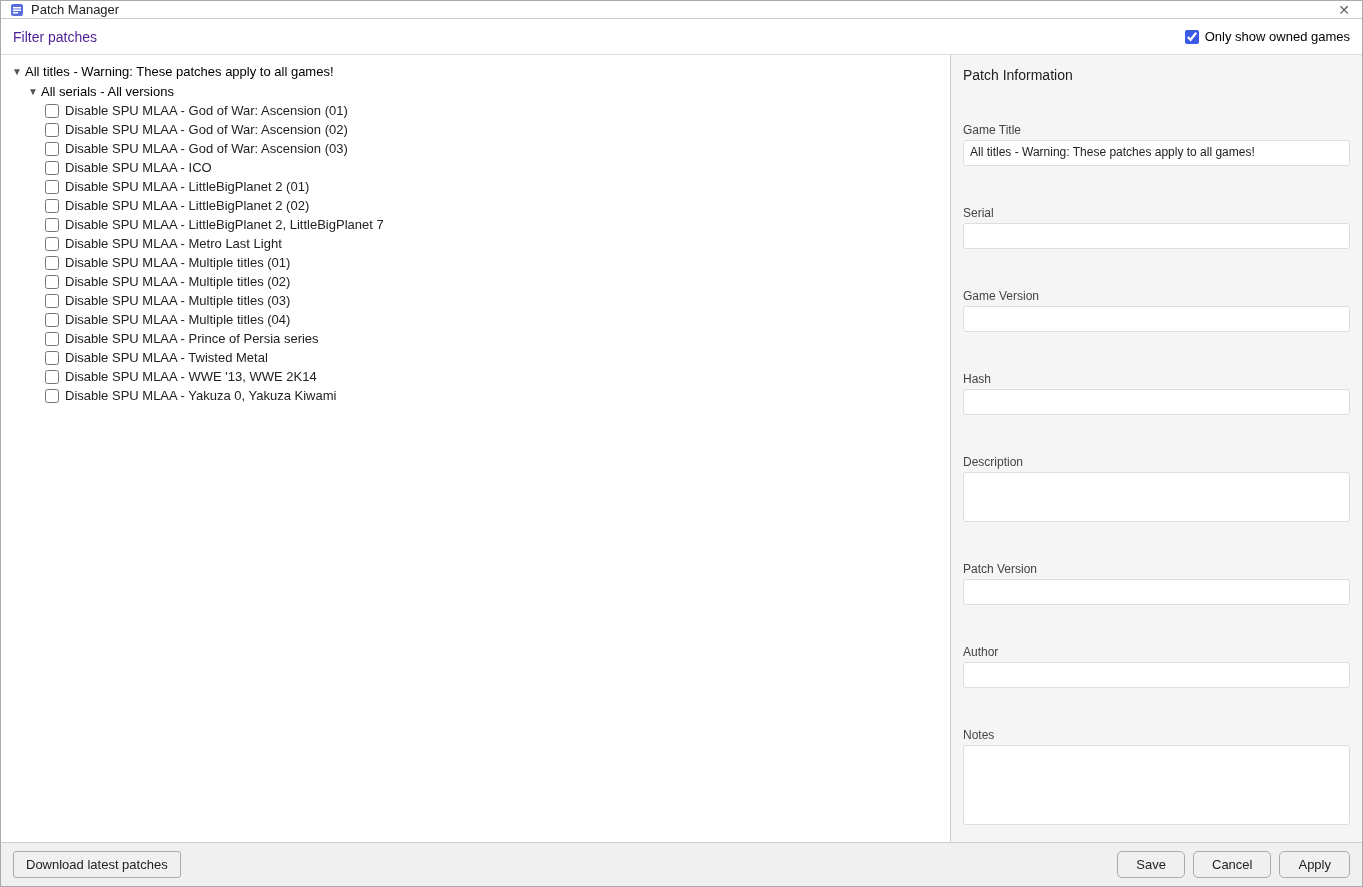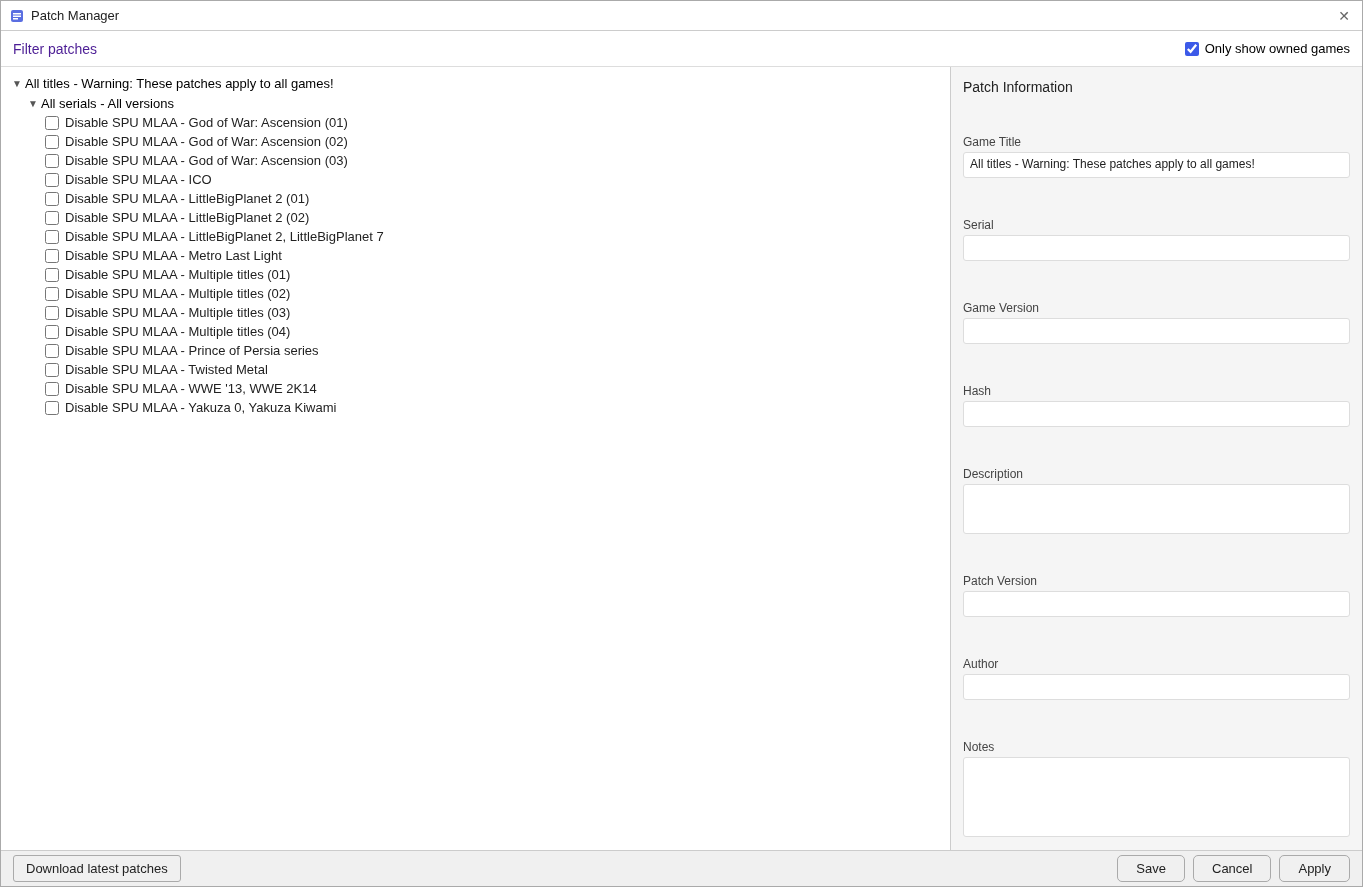--- a/index.html
+++ b/index.html
@@ -22,21 +22,21 @@
       height: 887px;
       background: #f0f0f0;
       border: 1px solid #aaa;
       display: flex;
       flex-direction: column;
     }
 
     .title-bar {
       background: #ffffff;
       border-bottom: 1px solid #ccc;
-      height: 30px;
+      height: 18px;
       display: flex;
       align-items: center;
       padding: 0 8px;
       justify-content: space-between;
       flex-shrink: 0;
     }
 
     .title-bar-left {
       display: flex;
       align-items: center;
@@ -213,21 +213,21 @@
       min-height: 80px;
     }
 
     .info-field-value.medium {
       min-height: 50px;
     }
 
     .bottom-bar {
       background: #f0f0f0;
       border-top: 1px solid #ccc;
-      height: 36px;
+      height: 44px;
       display: flex;
       align-items: center;
       padding: 0 12px;
       justify-content: space-between;
       flex-shrink: 0;
     }
 
     .bottom-left {
       display: flex;
       align-items: center;

